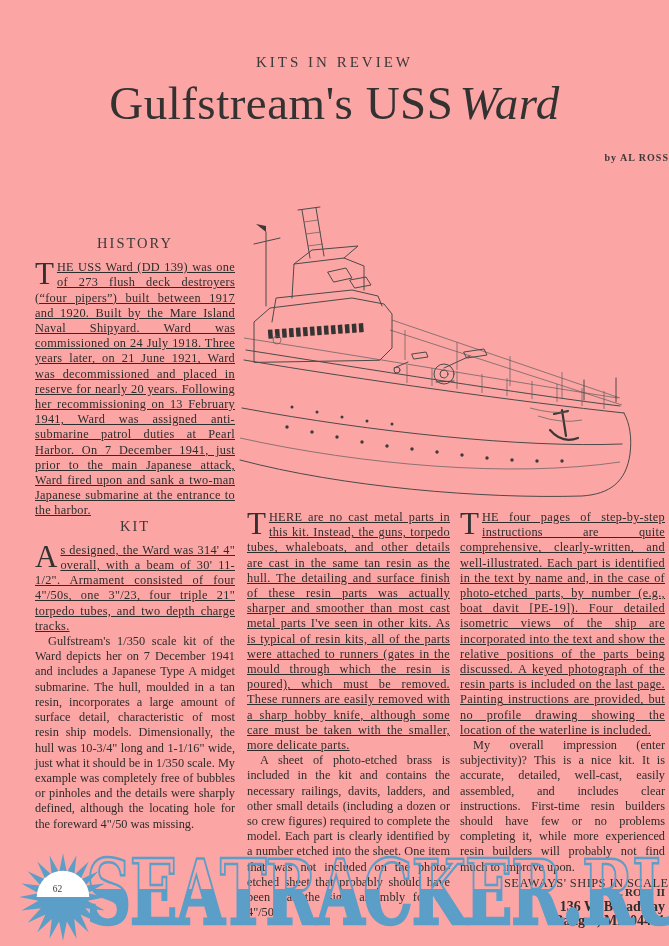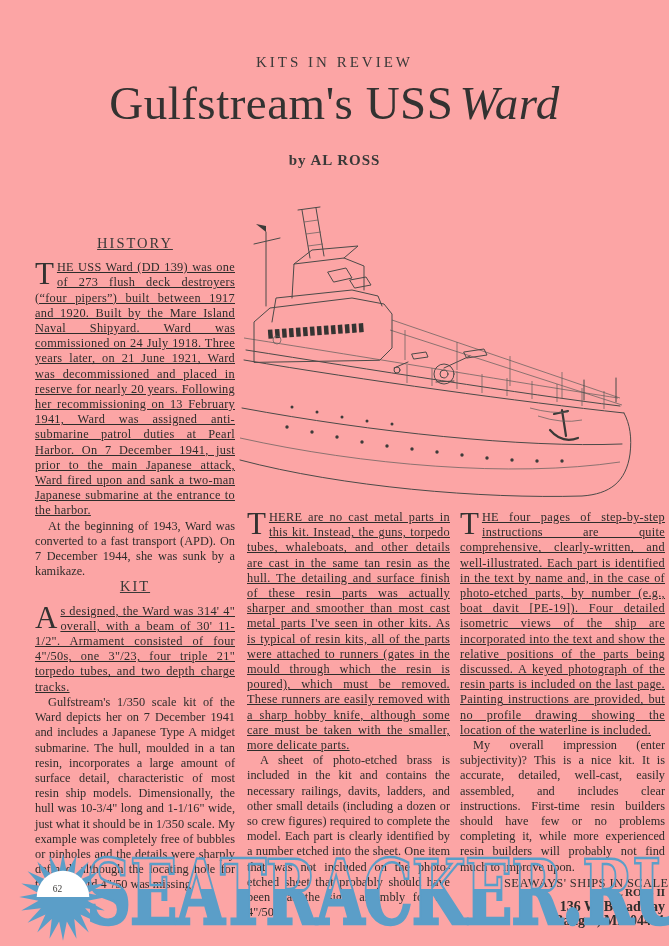--- a/index.html
+++ b/index.html
@@ -14,31 +14,31 @@
     text-align:center; font-size:15px; letter-spacing:3px; color:#3a3938;
   }
   .title {
     position:absolute; top:76px; left:0; width:100%;
     text-align:center; font-size:47px; font-weight:normal; color:#333231;
     letter-spacing:0.5px;
   }
   .title em { margin-left:6px; }
   .byline {
     position:absolute; top:152px; left:0; width:100%;
-    text-align:center; font-size:15px; font-weight:bold; color:#3a3938;
+    text-align:right; font-size:10px; font-weight:bold; color:#3a3938;
     letter-spacing:1px;
   }
   .drawing { position:absolute; left:232px; top:202px; width:437px; height:305px; z-index:0; }
   .col { position:absolute; z-index:1; font-size:12.3px; line-height:15.2px; text-align:justify; }
   .col-left   { left:35px;  top:236px; width:200px; }
   .col-mid    { left:247px; top:510px; width:203px; }
   .col-right  { left:460px; top:510px; width:205px; }
   .col h2 {
     font-size:14.5px; font-weight:normal; letter-spacing:2px;
-    text-align:center; margin:0 0 9px 0; color:#3a3938;text-decoration:underline;
+    text-align:center; margin:0 0 9px 0; color:#3a3938;
   }
   .col h2.gap { margin-top:0; }
   .col p { margin:0; }
   .col p.indent { text-indent:13px; }
   .dc {
     float:left; font-size:31px; line-height:26px;
     padding:1px 3px 0 0; color:#333231;
   }
   .lead { letter-spacing:0.3px;text-decoration:underline; }
   .signature { margin-top:10px; text-align:right; }
@@ -145,21 +145,20 @@
     <path class="ln-thin" d="M 173 158 V 128 M 225 168 V 140 M 278 184 V 154 M 330 196 V 170"></path>
 
     <path class="ln-dark" d="M 330 208 l 4 26 M 322 212 l 14 -3 M 318 228 q 12 14 28 8"></path>
     <path class="ln-thin" d="M 298 206 q 22 6 38 4 M 306 214 q 24 8 44 4"></path>
     <path class="ln" d="M 384 200 V 176 M 352 198 V 178"></path>
   </svg>
 
   <div class="col col-left">
     <h2>HISTORY</h2>
     <p><span class="dc">T</span><span class="lead">HE USS Ward (DD 139) was one of 273 flush deck destroyers (“four pipers”) built between 1917 and 1920. Built by the Mare Island Naval Shipyard. Ward was commissioned on 24 July 1918. Three years later, on 21 June 1921, Ward was decommissioned and placed in reserve for nearly 20 years. Following her recommissioning on 13 February 1941, Ward was assigned anti-submarine patrol duties at Pearl Harbor. On 7 December 1941, just prior to the main Japanese attack, Ward fired upon and sank a two-man Japanese submarine at the entrance to the harbor.</span></p>
-    <p class="indent">At the beginning of 1943, Ward was converted to a fast transport (APD). On 7 December 1944, she was sunk by a kamikaze.</p>
     <h2 class="gap">KIT</h2>
     <p><span class="dc">A</span><span class="lead">s designed, the Ward was 314' 4" overall, with a beam of 30' 11-1/2". Armament consisted of four 4"/50s, one 3"/23, four triple 21" torpedo tubes, and two depth charge tracks.</span></p>
     <p class="indent">Gulfstream's 1/350 scale kit of the Ward depicts her on 7 December 1941 and includes a Japanese Type A midget submarine. The hull, moulded in a tan resin, incorporates a large amount of surface detail, characteristic of most resin ship models. Dimensionally, the hull was 10-3/4" long and 1-1/16" wide, just what it should be in 1/350 scale. My example was completely free of bubbles or pinholes and the details were sharply defined, although the locating hole for the foreward 4"/50 was missing.</p>
   </div>
 
   <div class="col col-mid">
     <p><span class="dc">T</span><span class="lead">HERE are no cast metal parts in this kit. Instead, the guns, torpedo tubes, whaleboats, and other details are cast in the same tan resin as the hull. The detailing and surface finish of these resin parts was actually sharper and smoother than most cast metal parts I've seen in other kits. As is typical of resin kits, all of the parts were attached to runners (gates in the mould through which the resin is poured), which must be removed. These runners are easily removed with a sharp hobby knife, although some care must be taken with the smaller, more delicate parts.</span></p>
     <p class="indent">A sheet of photo-etched brass is included in the kit and contains the necessary railings, davits, ladders, and other small details (including a dozen or so crew figures) required to complete the model. Each part is clearly identified by a number etched into the sheet. One item that was not included on the photo-etched sheet that probably should have been was the sight assembly for the 4"/50s.</p>
   </div>
 

